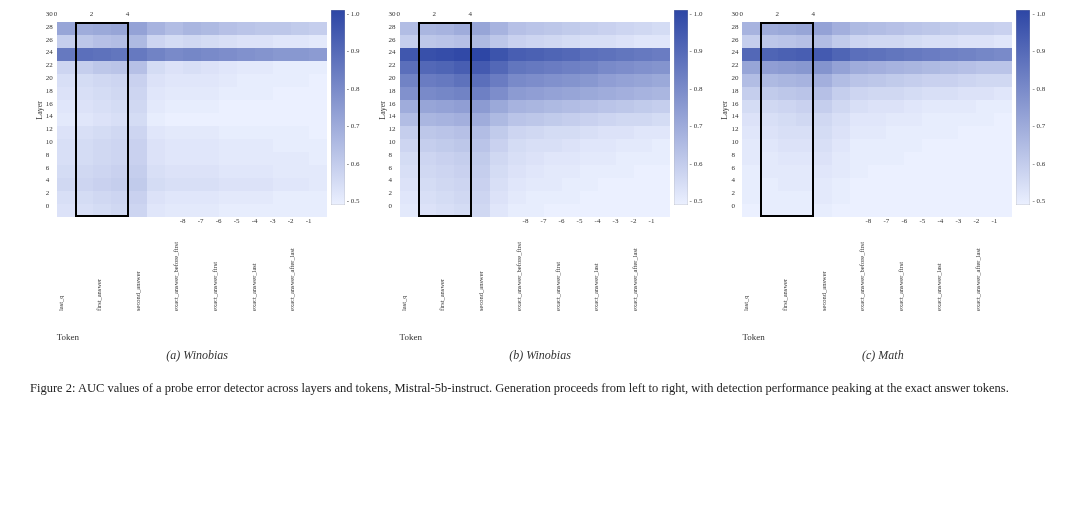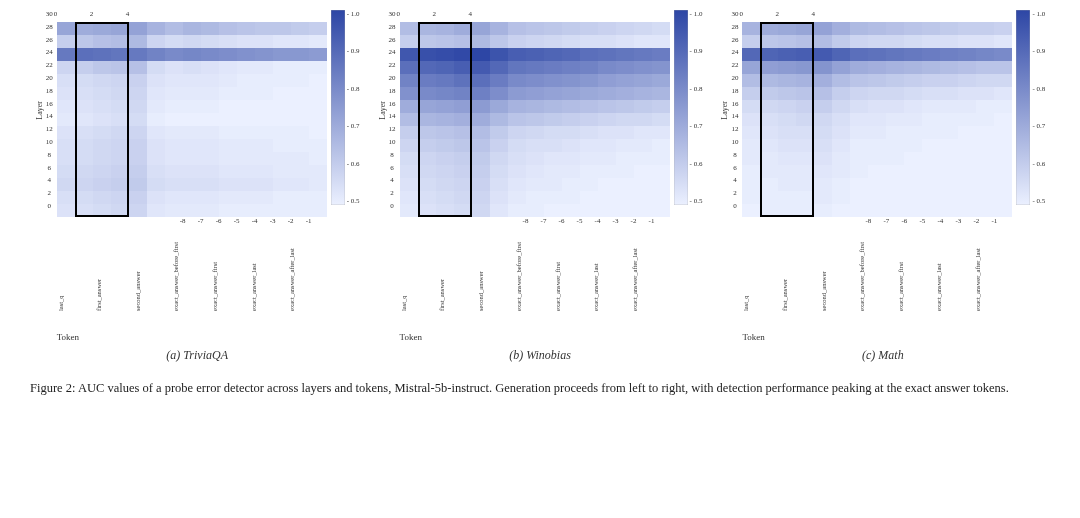--- a/index.html
+++ b/index.html
@@ -55,21 +55,21 @@
       align-self: center;
     }
 
     .y-ticks {
       display: flex;
       flex-direction: column;
       justify-content: space-between;
       font-size: 7px;
       color: #333;
       height: 200px;
-      text-align: center;
+      text-align: left;
       margin-right: 2px;
     }
 
     .heatmap-svg {
       display: block;
     }
 
     .highlight-box {
       position: absolute;
       border: 2.5px solid #000;
@@ -426,21 +426,21 @@
           <div class="colorbar-ticks" style="height: 195px;">
             <span>- 1.0</span>
             <span>- 0.9</span>
             <span>- 0.8</span>
             <span>- 0.7</span>
             <span>- 0.6</span>
             <span>- 0.5</span>
           </div>
         </div>
       </div>
-      <div class="caption-label">(a) TriviaQA</div>
+      <div class="caption-label">(a) Winobias</div>
     </div>
     <div class="figure-container">
       <div class="heatmap-wrapper">
         <div class="y-axis-area">
           <div class="y-label-rotated">Layer</div>
           <div class="y-ticks">
             <span>30</span>
             <span>28</span>
             <span>26</span>
             <span>24</span>

